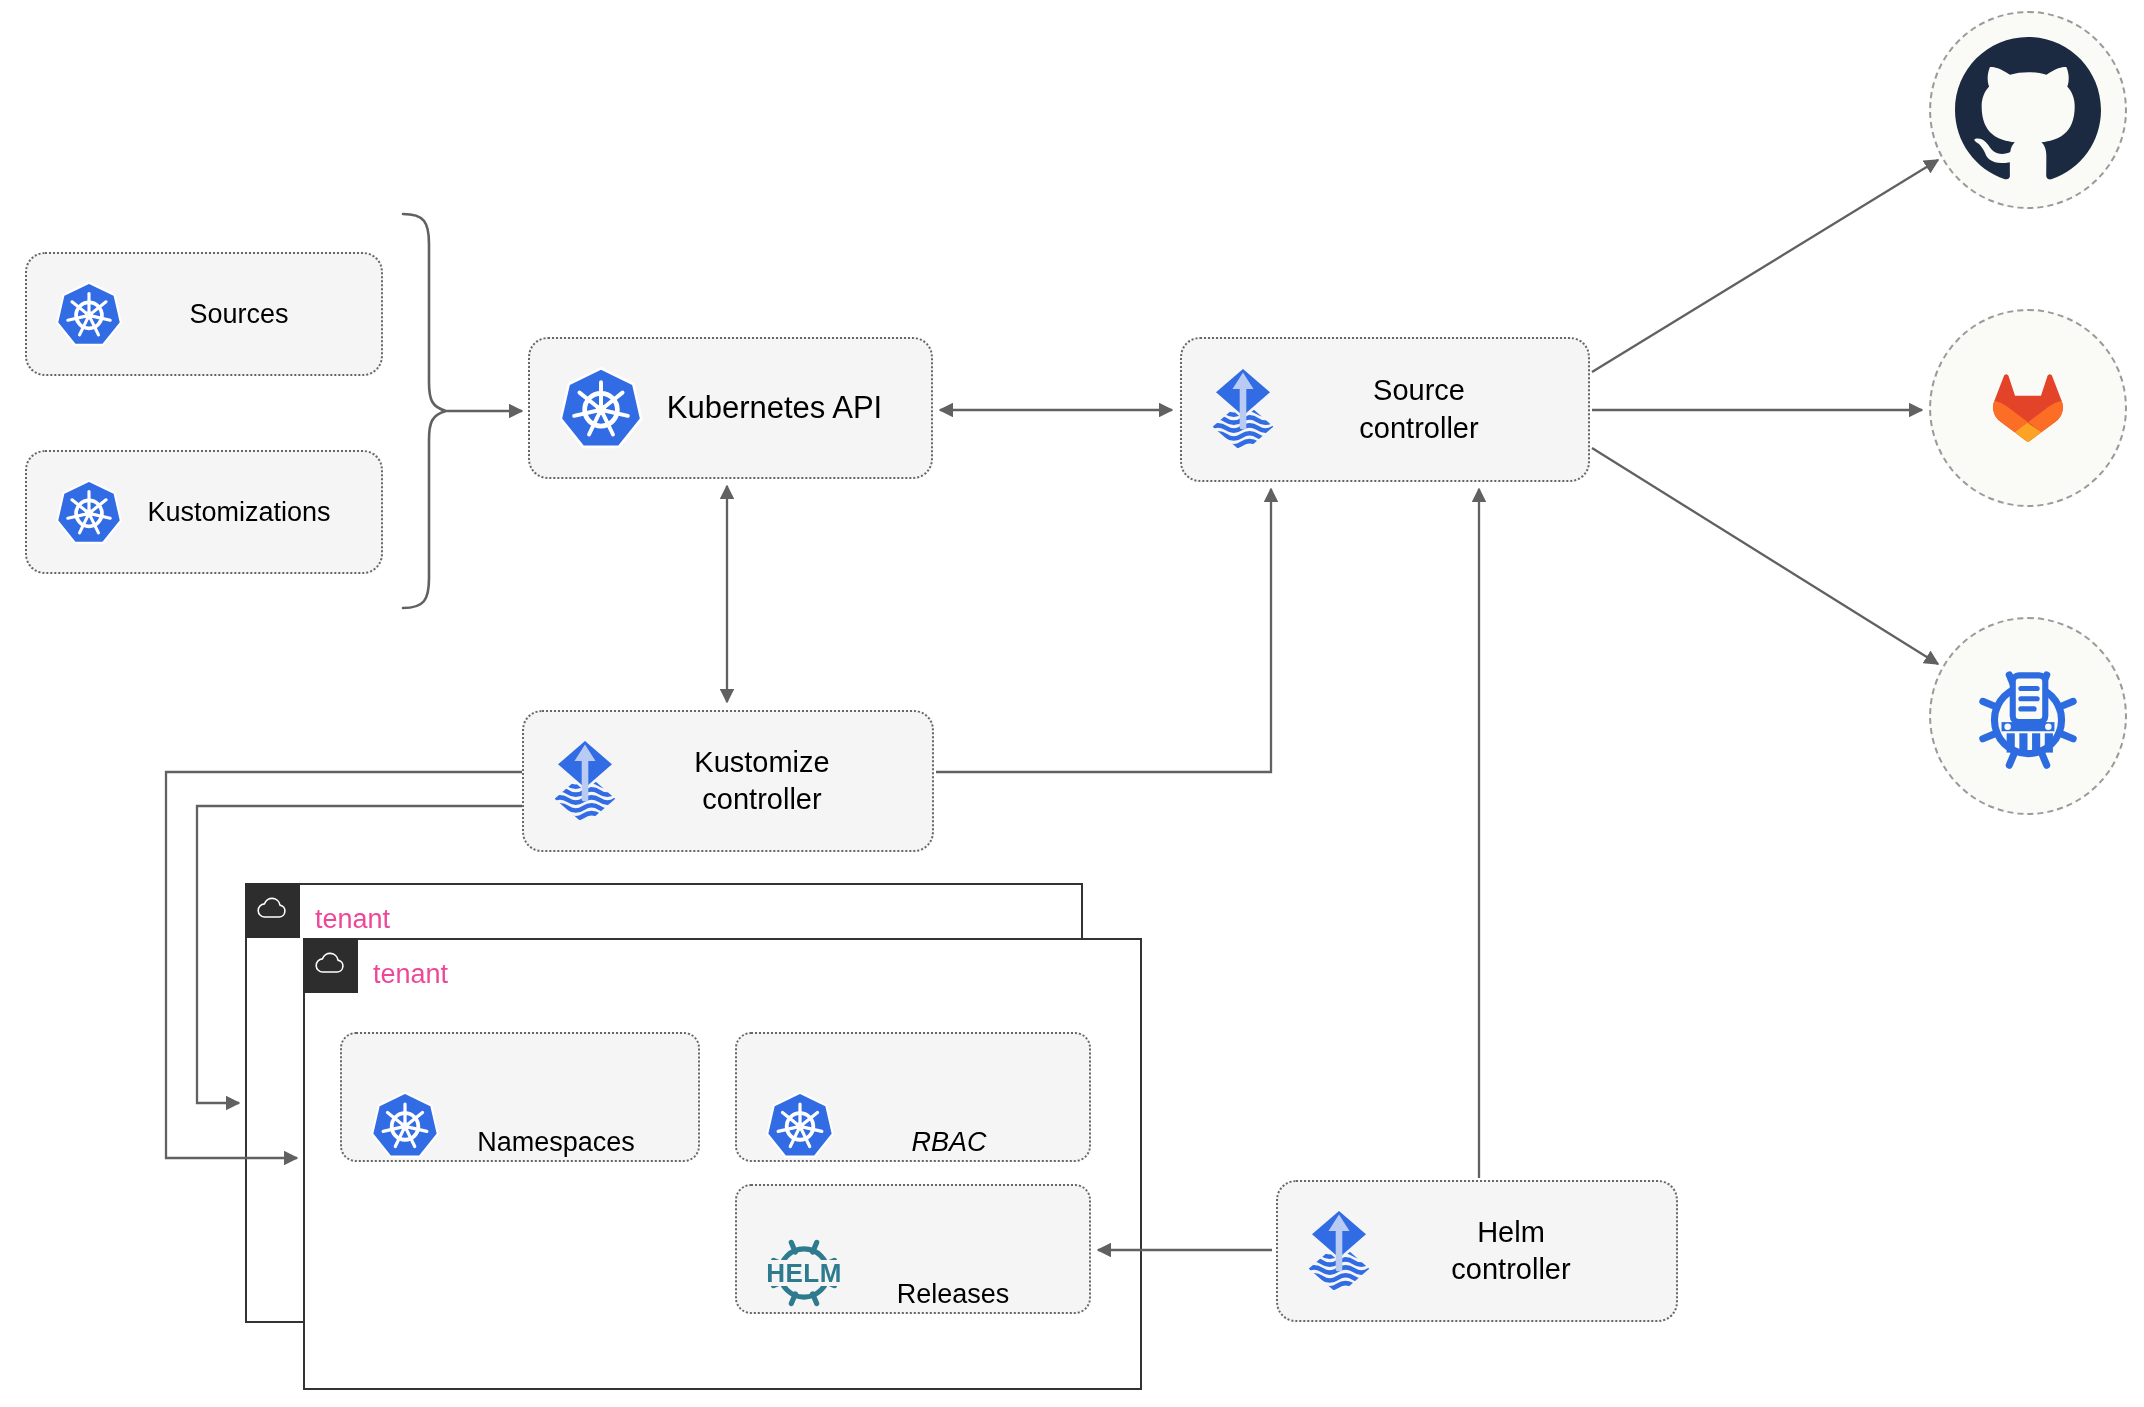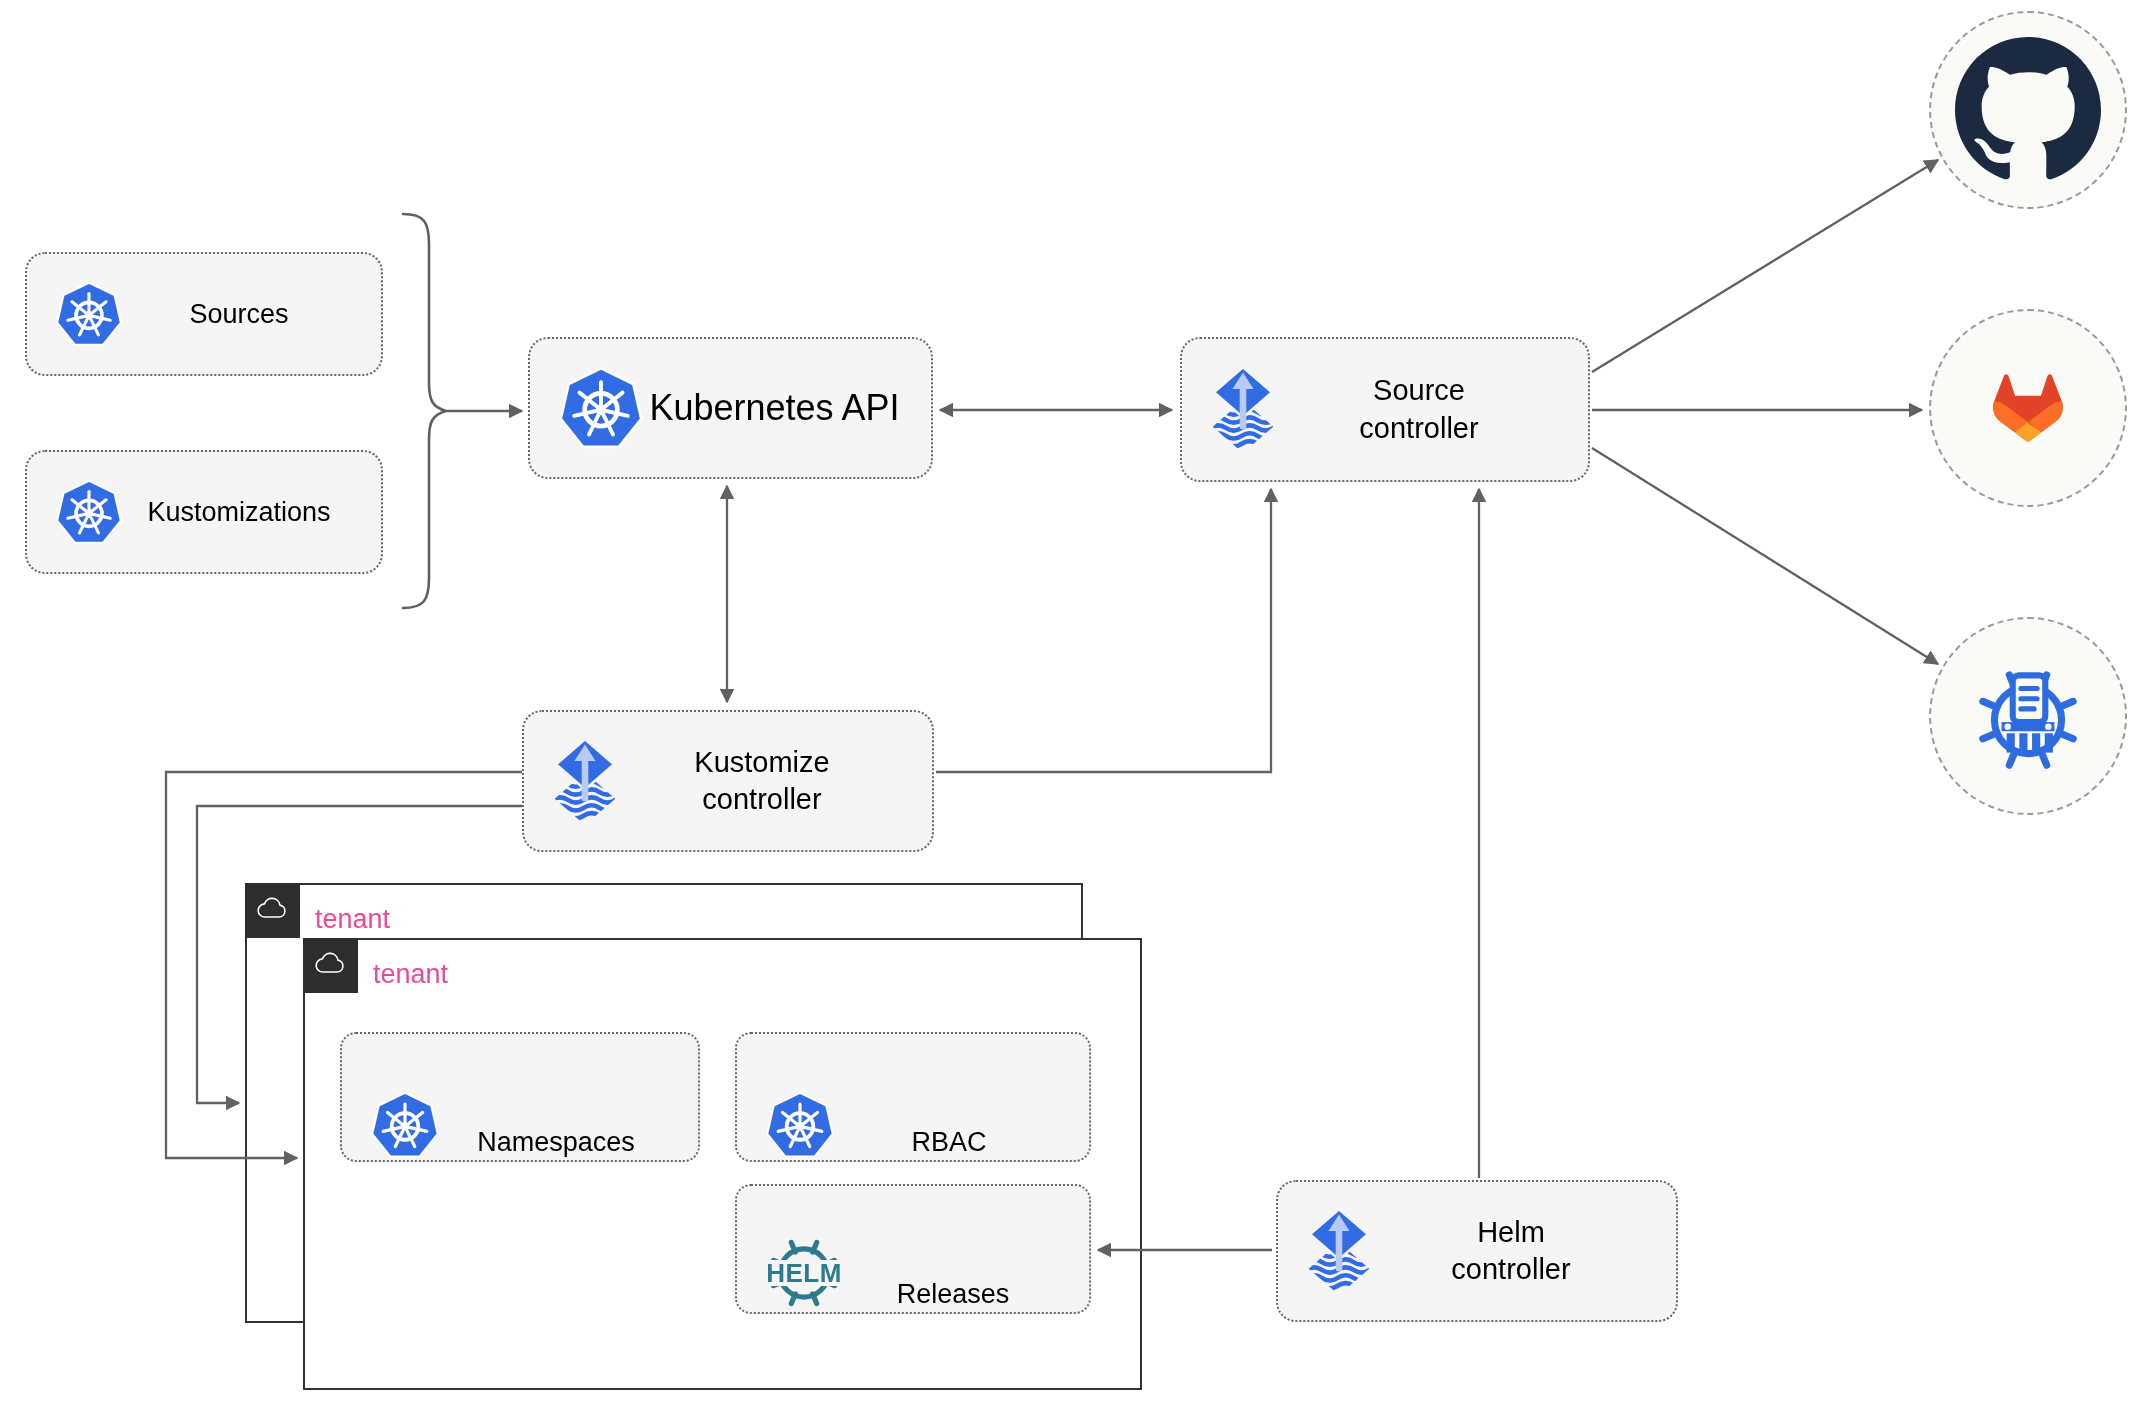--- a/index.html
+++ b/index.html
@@ -10,21 +10,21 @@
     --circle-border:#9a9a9a; --text:#000000;
   }
   html,body{margin:0;padding:0;background:var(--canvas-bg);}
   #canvas{position:relative;width:2144px;height:1407px;background:var(--canvas-bg);
     font-family:"Liberation Sans",sans-serif;overflow:hidden;}
   .node{position:absolute;background:var(--box-fill);border:2.2px dotted var(--box-border);
     border-radius:20px;display:flex;align-items:center;box-sizing:border-box;z-index:3;}
   .node .nicon{margin-left:28px;flex:0 0 auto;display:flex;align-items:center;justify-content:center;}
   .node .label{flex:1;text-align:center;font-size:27px;color:var(--text);
     white-space:pre-line;line-height:1.28;padding-right:26px;}
-  .node .label.lg{font-size:36px;}
+  .node .label.lg{font-size:31px;}
   .node .label.md{font-size:29px;}
   .node.inner{border-radius:16px;z-index:4;align-items:flex-end;}
   .tenant{position:absolute;background:#fff;border:2.5px solid var(--tenant-border);box-sizing:border-box;}
   .tenant-tab{position:absolute;left:-2.5px;top:-2.5px;width:55px;height:55px;
     background:var(--tenant-tab);display:flex;align-items:center;justify-content:center;}
   .tenant-label{position:absolute;left:68px;top:0;height:55px;display:flex;align-items:center;
     font-size:27px;color:#ec4899;margin-top:7px;}
   .endpoint{position:absolute;width:198px;height:198px;border-radius:50%;
     background:var(--circle-fill);border:2.3px dashed var(--circle-border);
     box-sizing:border-box;display:flex;align-items:center;justify-content:center;z-index:3;}
@@ -223,21 +223,21 @@
 
   <div class="node inner" style="left:340px;top:1032px;width:360px;height:130px;">
     <span class="nicon">
       <svg width="70" height="70">
           <use href="#sym-k8s"></use>
         </svg>
       </span>
     <span class="label">Namespaces</span>
   </div>
 
-  <div class="node inner" style="left:735px;top:1032px;width:356px;height:130px;">
+  <div class="node inner" style="left:735px;top:1032px;width:356px;height:130px;font-style:italic;">
     <span class="nicon">
       <svg width="70" height="70">
           <use href="#sym-k8s"></use>
         </svg>
       </span>
     <span class="label">RBAC</span>
   </div>
 
 
   <div class="node inner" style="left:735px;top:1184px;width:356px;height:130px;">

